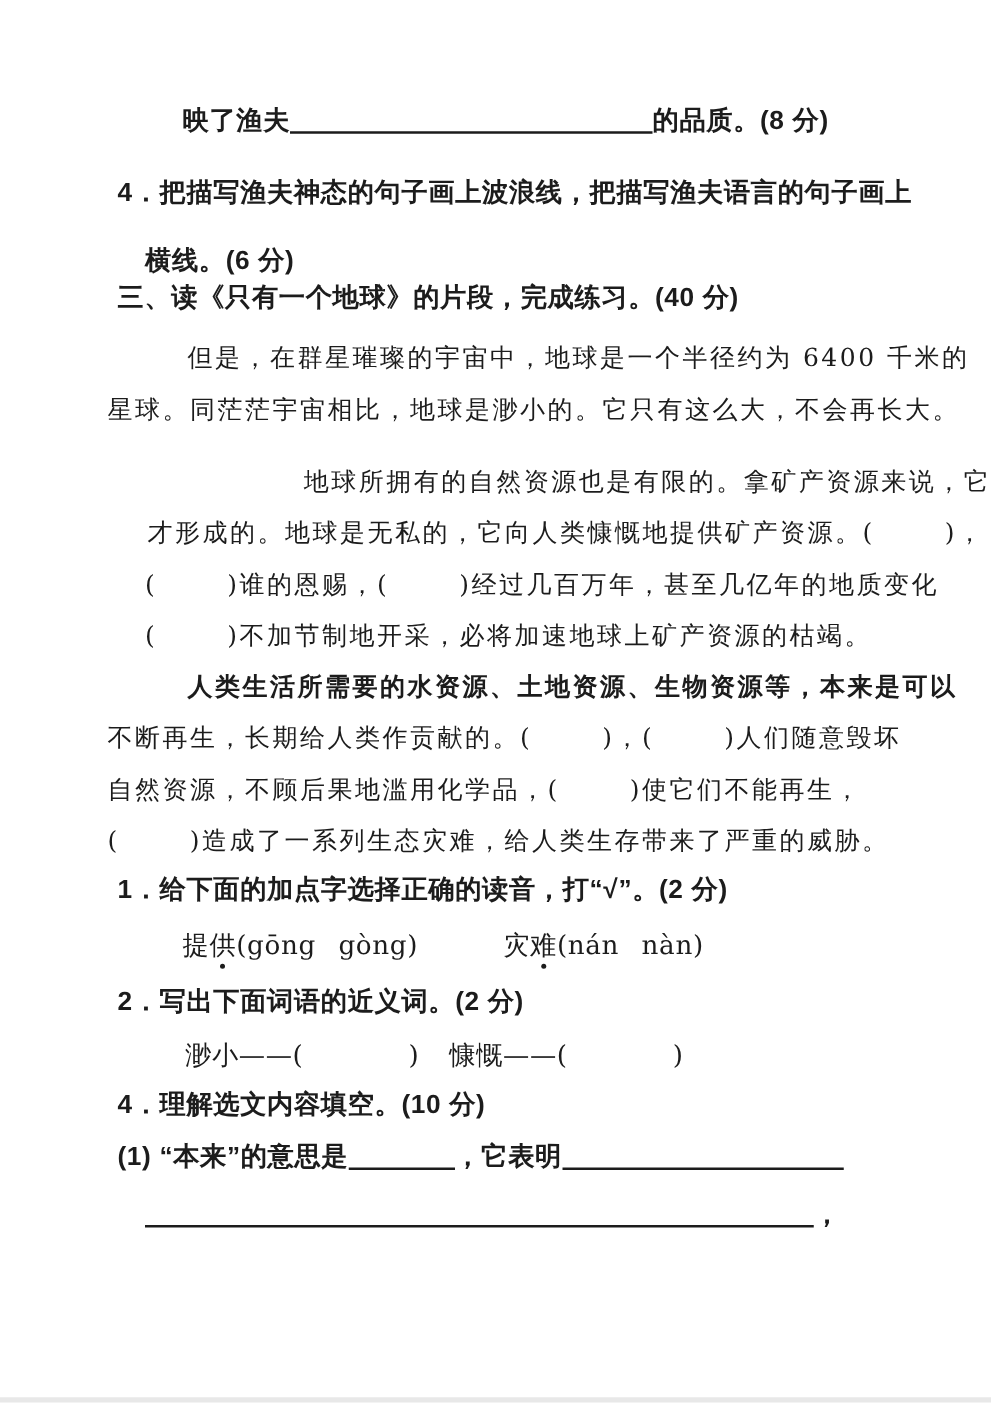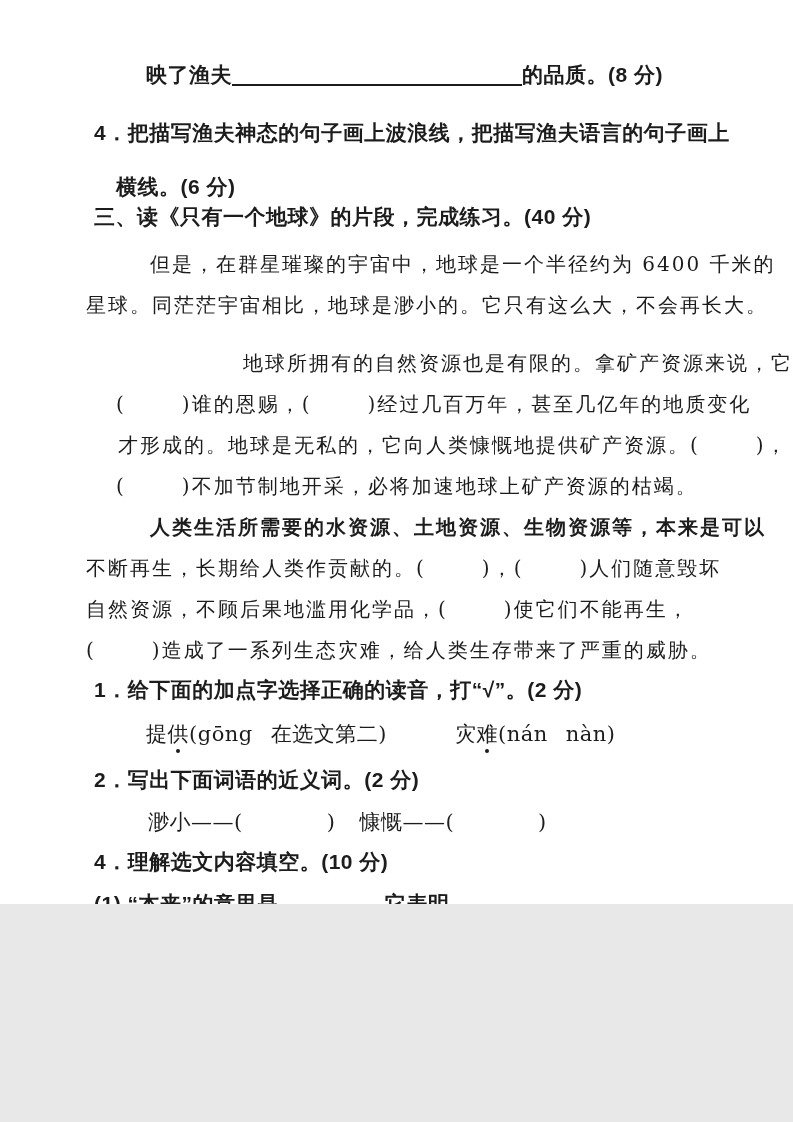--- a/index.html
+++ b/index.html
@@ -1,23 +1,23 @@
 <!DOCTYPE html>
 <html><head>
 <meta charset="utf-8">
 <style>
   html, body { margin: 0; padding: 0; background: #e8e8e8; }
   .page {
     position: relative;
     width: 793px;
-    height: 904px;
+    height: 1118px;
     margin: 0 auto;
     background: #ffffff;
     box-sizing: border-box;
-    padding: 60px 0 0 86px;
+    padding: 82px 0 0 86px;
     color: #1c1c1c;
     overflow: hidden;
   }
   .line { line-height: 30px; white-space: nowrap; }
   .hei {
     font-family: "Liberation Sans", sans-serif;
     font-weight: bold;
     font-size: 21px;
     letter-spacing: 0.5px;
   }
@@ -58,27 +58,27 @@
 <body>
 
 <div class="page" style="background: rgb(255, 255, 255); color: rgb(28, 28, 28);">
     <div class="line hei" style="margin-top: 0px; padding-left: 60px;"><span>映了渔夫</span><span class="blank" style="width: 290px;"></span><span>的品质。(8 分)</span></div>
     <div class="line hei" style="margin-top: 28px; padding-left: 8px;"><span>4．把描写渔夫神态的句子画上波浪线，把描写渔夫语言的句子画上</span></div>
     <div class="line hei" style="margin-top: 24px; padding-left: 30px;"><span>横线。(6 分)</span></div>
     <div class="line hei" style="margin-top: 0px; padding-left: 8px;"><span>三、读《只有一个地球》的片段，完成练习。(40 分)</span></div>
     <div class="line kai" style="margin-top: 17px; padding-left: 64px;"><span>但是，在群星璀璨的宇宙中，地球是一个半径约为 6400 千米的</span></div>
     <div class="line kai" style="margin-top: 11px; padding-left: 0px;"><span>星球。同茫茫宇宙相比，地球是渺小的。它只有这么大，不会再长大。</span></div>
     <div class="line kai" style="margin-top: 28px; padding-left: 66px; text-align: right;"><span>地球所拥有的自然资源也是有限的。拿矿产资源来说，它</span></div>
+    <div class="line kai" style="margin-top: 11px; padding-left: 32px;"><span>才形成的。地球是无私的，它向人类慷慨地提供矿产资源。</span><span><span>(</span><span class="bgap" style="width: 56px;"></span><span>)</span></span><span>，</span></div>
     <div class="line kai" style="margin-top: 11px; padding-left: 30px;"><span><span>(</span><span class="bgap" style="width: 56px;"></span><span>)</span></span><span>谁的恩赐，</span><span><span>(</span><span class="bgap" style="width: 56px;"></span><span>)</span></span><span>经过几百万年，甚至几亿年的地质变化</span></div>
-    <div class="line kai" style="margin-top: 11px; padding-left: 32px;"><span>才形成的。地球是无私的，它向人类慷慨地提供矿产资源。</span><span><span>(</span><span class="bgap" style="width: 56px;"></span><span>)</span></span><span>，</span></div>
     <div class="line kai" style="margin-top: 11px; padding-left: 30px;"><span><span>(</span><span class="bgap" style="width: 56px;"></span><span>)</span></span><span>不加节制地开采，必将加速地球上矿产资源的枯竭。</span></div>
     <div class="line kai" style="margin-top: 11px; padding-left: 64px; font-weight: bold;"><span>人类生活所需要的水资源、土地资源、生物资源等，本来是可以</span></div>
     <div class="line kai" style="margin-top: 11px; padding-left: 0px;"><span>不断再生，长期给人类作贡献的。</span><span><span>(</span><span class="bgap" style="width: 56px;"></span><span>)</span></span><span>，</span><span><span>(</span><span class="bgap" style="width: 56px;"></span><span>)</span></span><span>人们随意毁坏</span></div>
     <div class="line kai" style="margin-top: 11px; padding-left: 0px;"><span>自然资源，不顾后果地滥用化学品，</span><span><span>(</span><span class="bgap" style="width: 56px;"></span><span>)</span></span><span>使它们不能再生，</span></div>
     <div class="line kai" style="margin-top: 11px; padding-left: 0px;"><span><span>(</span><span class="bgap" style="width: 56px;"></span><span>)</span></span><span>造成了一系列生态灾难，给人类生存带来了严重的威胁。</span></div>
     <div class="line hei" style="margin-top: 10px; padding-left: 8px;"><span>1．给下面的加点字选择正确的读音，打“√”。(2 分)</span></div>
-    <div class="line song" style="margin-top: 14px; padding-left: 60px;"><span>提</span><span class="dotted">供</span><span>(gōng</span><span class="gap" style="width: 18px;"></span><span>在选文第二)</span><span class="gap" style="width: 68px;"></span><span>灾</span><span class="dotted">难</span><span>(nán</span><span class="gap" style="width: 18px;"></span><span>nàn)</span></div>
+    <div class="line song" style="margin-top: 14px; padding-left: 60px;"><span>提</span><span class="dotted">供</span><span>(gōng</span><span class="gap" style="width: 18px;"></span><span>gòng)</span><span class="gap" style="width: 68px;"></span><span>灾</span><span class="dotted">难</span><span>(nán</span><span class="gap" style="width: 18px;"></span><span>nàn)</span></div>
     <div class="line hei" style="margin-top: 16px; padding-left: 8px;"><span>2．写出下面词语的近义词。(2 分)</span></div>
     <div class="line song" style="margin-top: 12px; padding-left: 62px;"><span>渺小——</span><span><span>(</span><span class="bgap" style="width: 84px;"></span><span>)</span></span><span class="gap" style="width: 24px;"></span><span>慷慨——</span><span><span>(</span><span class="bgap" style="width: 84px;"></span><span>)</span></span></div>
     <div class="line hei" style="margin-top: 10px; padding-left: 8px;"><span>4．理解选文内容填空。(10 分)</span></div>
     <div class="line hei" style="margin-top: 12px; padding-left: 8px;"><span>(1) “本来”的意思是</span><span class="blank" style="width: 85px;"></span><span>，它表明</span><span class="blank" style="width: 225px;"></span></div>
     <div class="line hei" style="margin-top: 16px; padding-left: 30px;"><span class="blank" style="width: 535px;"></span><span>，</span></div>
   </div>
 
 </body></html>

